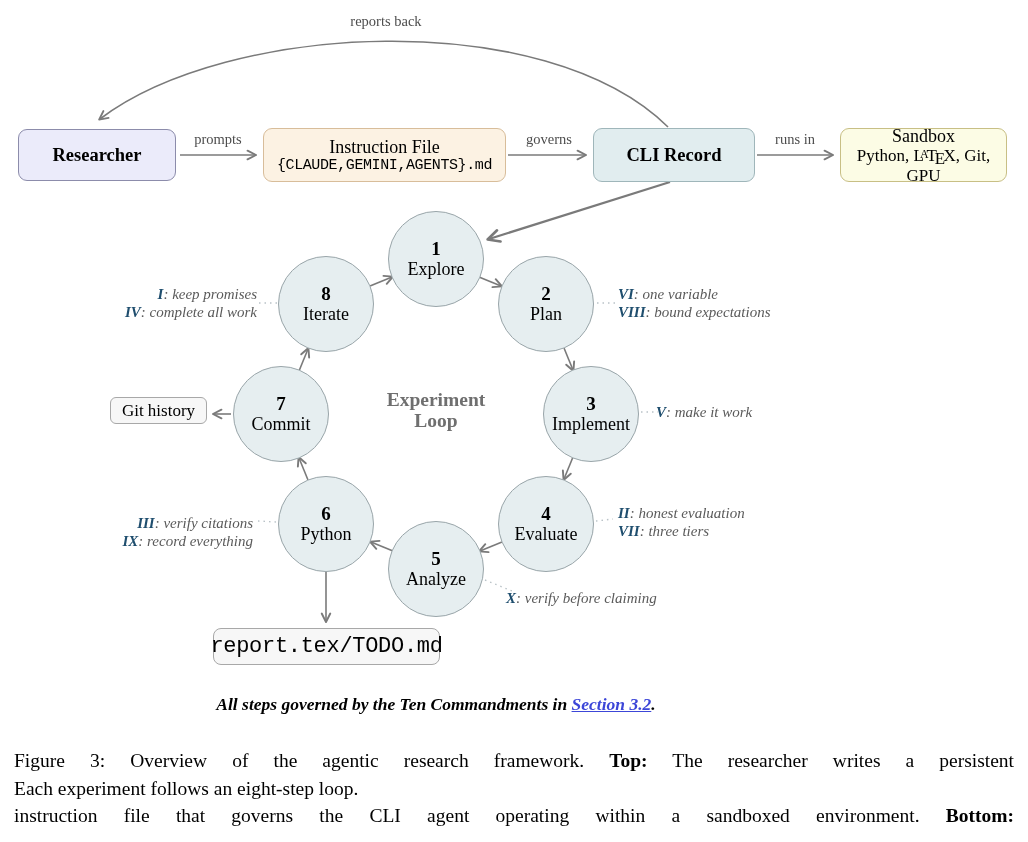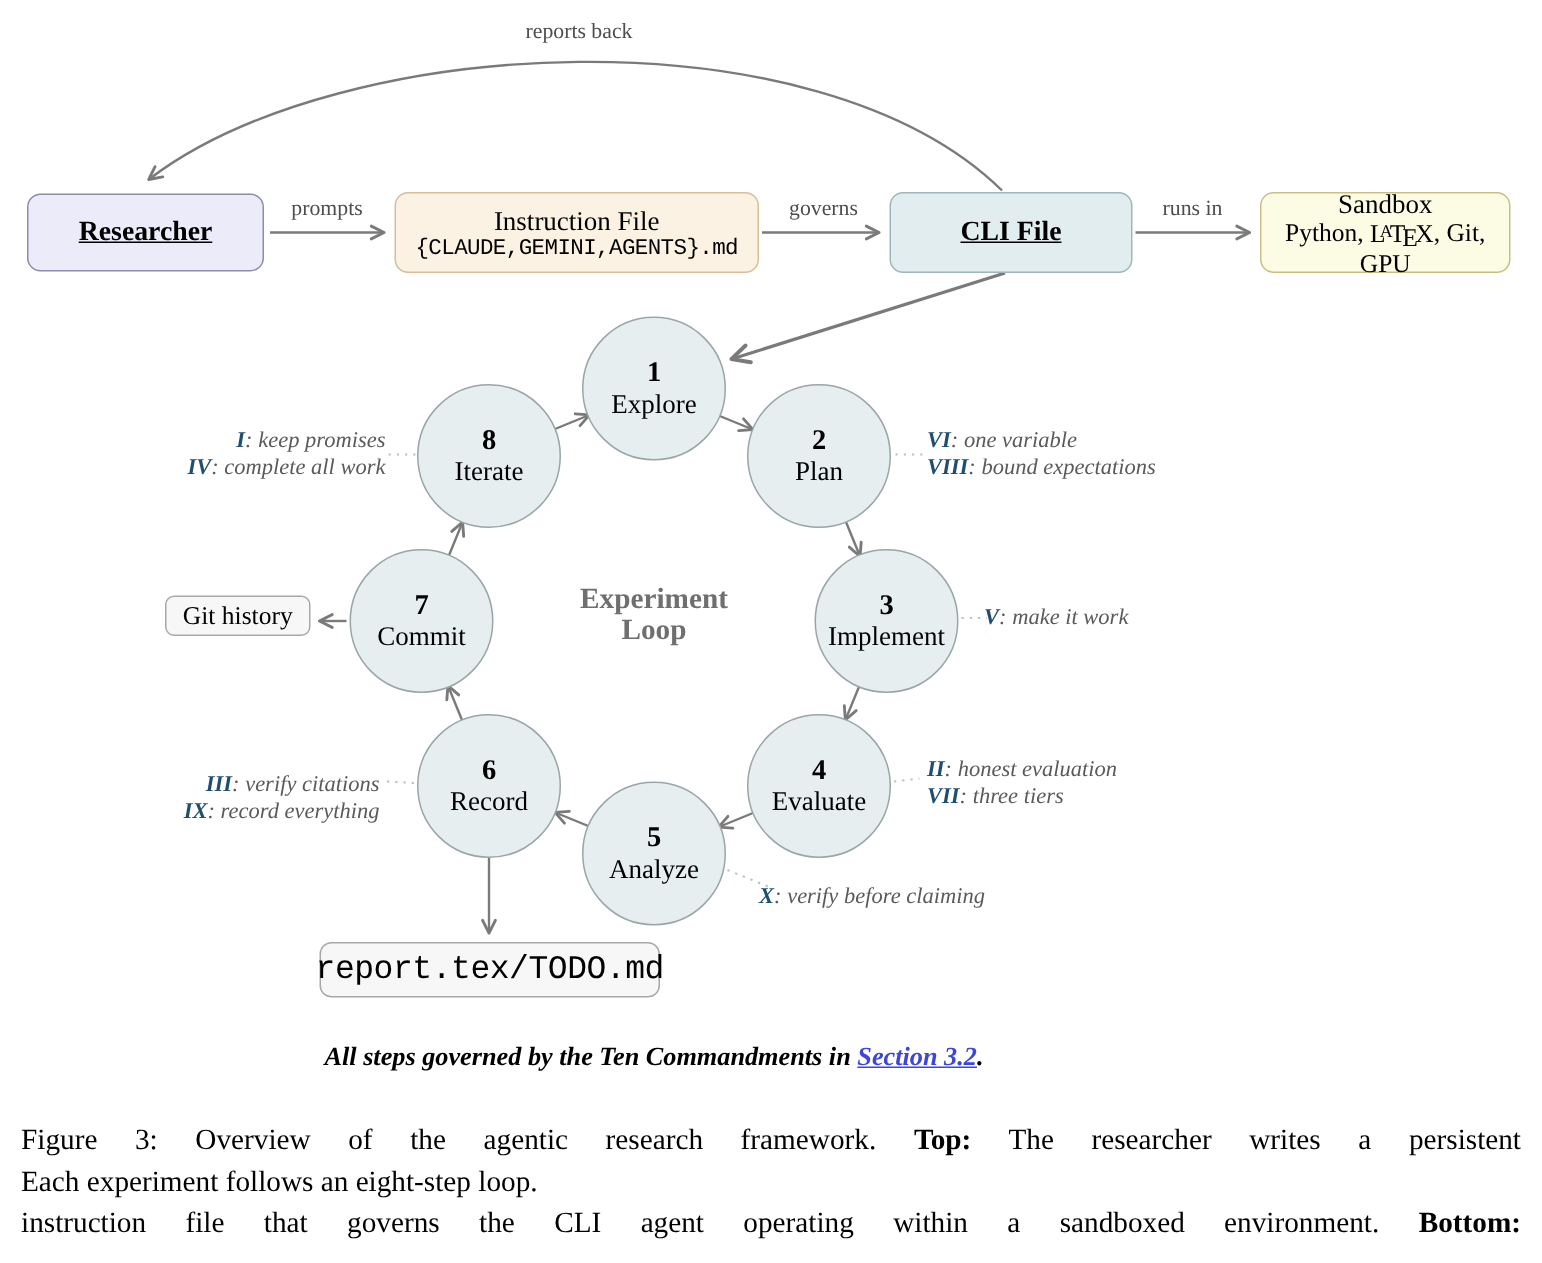--- a/index.html
+++ b/index.html
@@ -5,21 +5,21 @@
   html,body{margin:0;padding:0;background:#fff;}
   #page{position:relative;width:1028px;height:842px;background:#ffffff;overflow:hidden;
         font-family:"Liberation Serif",serif;color:#000;}
   
   .tbox{position:absolute;border-radius:9px;display:flex;flex-direction:column;
         align-items:center;justify-content:center;text-align:center;box-sizing:border-box;}
   .box-researcher{left:18px;top:129px;width:158px;height:52px;background:#ebebfa;border:1px solid #8c8cab;}
   .box-instruction{left:263px;top:128px;width:243px;height:54px;background:#fcf2e3;border:1px solid #d8bd9a;}
   .box-cli{left:593px;top:128px;width:162px;height:54px;background:#e1edef;border:1px solid #9fb6ba;}
   .box-sandbox{left:840px;top:128px;width:167px;height:54px;background:#fcfce5;border:1px solid #c8bf85;}
-  .tbox .bold-title{font-weight:bold;font-size:18.5px;line-height:20px;text-decoration:underline;}
+  .tbox .bold-title{font-weight:bold;font-size:18.5px;line-height:20px;}
   .tbox .title{font-size:18px;line-height:20px;}
   .tbox .sub-mono{font-family:"Liberation Mono","DejaVu Sans Mono",monospace;font-size:15px;line-height:17px;letter-spacing:-0.4px;}
   .tbox .sub{font-size:17px;line-height:17px;}
   .lx-a{font-size:70%;vertical-align:0.25em;margin-left:-0.33em;margin-right:-0.17em;}
   .lx-e{vertical-align:-0.21em;margin-left:-0.12em;margin-right:-0.10em;}
   
   .edge-label{position:absolute;font-size:14.5px;color:#4d4d4d;text-align:center;width:140px;}
   .lbl-prompts{left:148px;top:131px;}
   .lbl-governs{left:479px;top:131px;}
   .lbl-runsin{left:725px;top:131px;}
@@ -107,21 +107,21 @@
   <div class="tbox box-researcher">
     <div class="bold-title">Researcher</div>
   </div>
 
   <div class="tbox box-instruction">
     <div class="title">Instruction File</div>
     <div class="sub-mono">{CLAUDE,GEMINI,AGENTS}.md</div>
   </div>
 
   <div class="tbox box-cli">
-    <div class="bold-title">CLI File</div>
+    <div class="bold-title">CLI Record</div>
   </div>
 
   <div class="tbox box-sandbox">
     <div class="title">Sandbox</div>
     <div class="sub"><span>Python, </span><span><span>L</span><span class="lx-a">A</span><span>T</span><span class="lx-e">E</span><span>X</span></span><span>, Git, GPU</span></div>
   </div>
 
   <div class="edge-label lbl-prompts">prompts</div>
   <div class="edge-label lbl-governs">governs</div>
   <div class="edge-label lbl-runsin">runs in</div>
@@ -142,21 +142,21 @@
   <div class="circle s4">
     <div class="cnum">4</div>
     <div class="clab">Evaluate</div>
   </div>
   <div class="circle s5">
     <div class="cnum">5</div>
     <div class="clab">Analyze</div>
   </div>
   <div class="circle s6">
     <div class="cnum">6</div>
-    <div class="clab">Record</div>
+    <div class="clab">Python</div>
   </div>
   <div class="circle s7">
     <div class="cnum">7</div>
     <div class="clab">Commit</div>
   </div>
   <div class="circle s8">
     <div class="cnum">8</div>
     <div class="clab">Iterate</div>
   </div>
 

